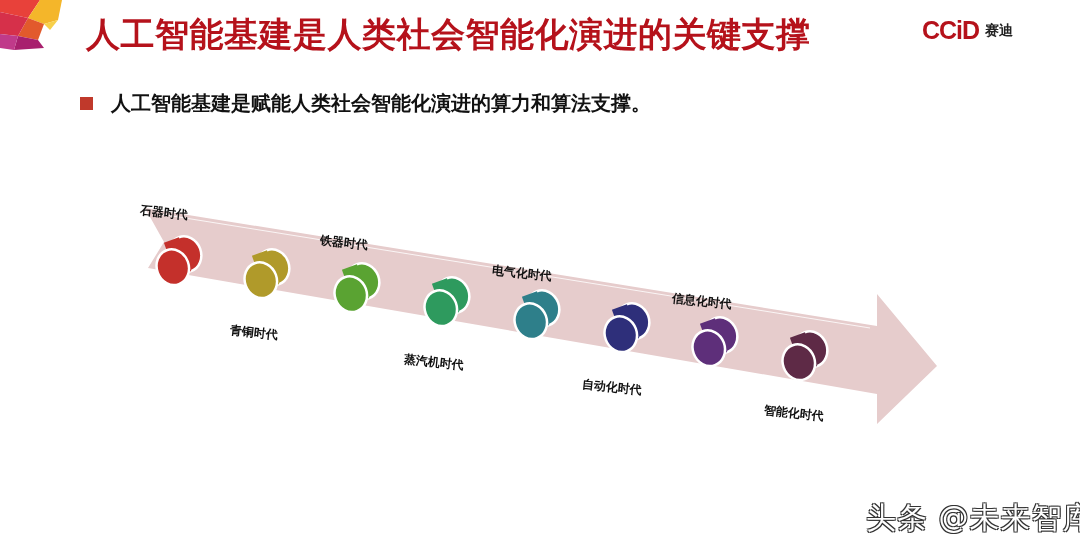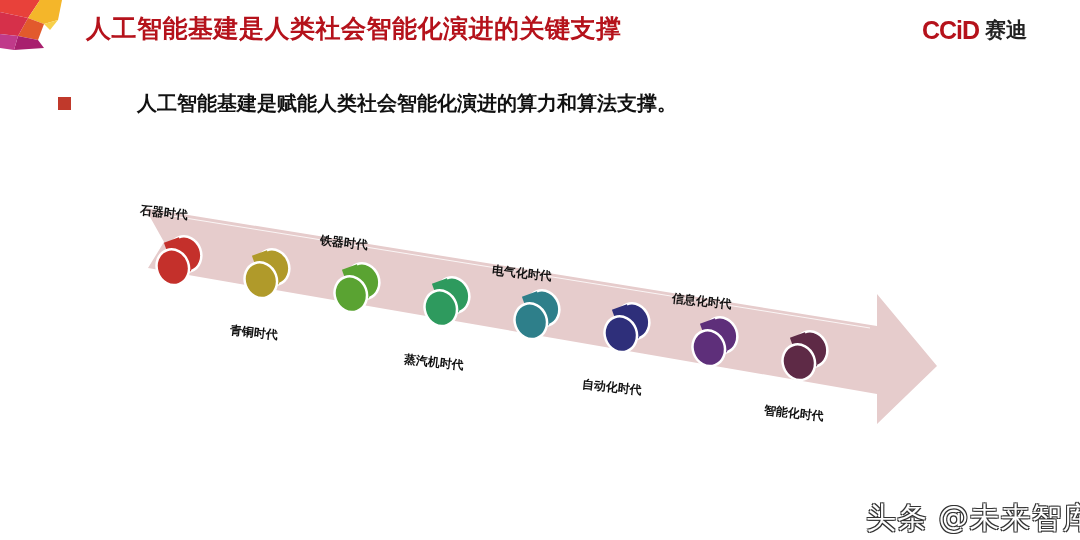--- a/index.html
+++ b/index.html
@@ -2,30 +2,30 @@
 <html><head>
   <meta charset="utf-8">
   <style>
     html, body { margin: 0; padding: 0; }
     body {
       width: 1080px; height: 540px; background: #ffffff; position: relative; overflow: hidden;
       font-family: "DejaVu Sans", "Liberation Sans", sans-serif;
     }
     .corner-logo { position: absolute; left: 0; top: 0; width: 70px; height: 52px; }
     .title {
-      position: absolute; left: 86px; top: 12px; font-size: 25px; font-weight: bold;
+      position: absolute; left: 86px; top: 12px; font-size: 34px; font-weight: bold;
       color: #b5121b; letter-spacing: 0.5px; white-space: nowrap;
     }
-    .brand { position: absolute; left: 922px; top: 16px; display: flex; align-items: flex-start; }
+    .brand { position: absolute; left: 922px; top: 16px; display: flex; align-items: center; }
     .brand-mark {
       font-family: "Liberation Sans", sans-serif; font-weight: bold; font-size: 25px;
       color: #b5121b; letter-spacing: -1px;
     }
-    .brand-name { font-size: 21px; color: #222; margin-left: 6px; font-weight: bold; }
-    .bullet-row { position: absolute; left: 58px; top: 90px; display: flex; align-items: center; gap: 48px; }
+    .brand-name { font-size: 14px; color: #222; margin-left: 6px; font-weight: bold; }
+    .bullet-row { position: absolute; left: 80px; top: 90px; display: flex; align-items: center; }
     .bullet-square { width: 13px; height: 13px; background: #c0392b; margin-right: 18px; }
     .bullet-text { font-size: 20px; font-weight: bold; color: #111; white-space: nowrap; }
     .diagram { position: absolute; left: 0; top: 0; width: 1080px; height: 540px; }
     .era-label {
       position: absolute; font-size: 12px; font-weight: bold; color: #111; white-space: nowrap;
       transform: rotate(6deg); transform-origin: left center;
     }
     .watermark {
       position: absolute; left: 866px; top: 498px; font-size: 30px; color: #fff;
       text-shadow: -1px -1px 0 #333, 1px -1px 0 #333, -1px 1px 0 #333, 1px 1px 0 #333;

